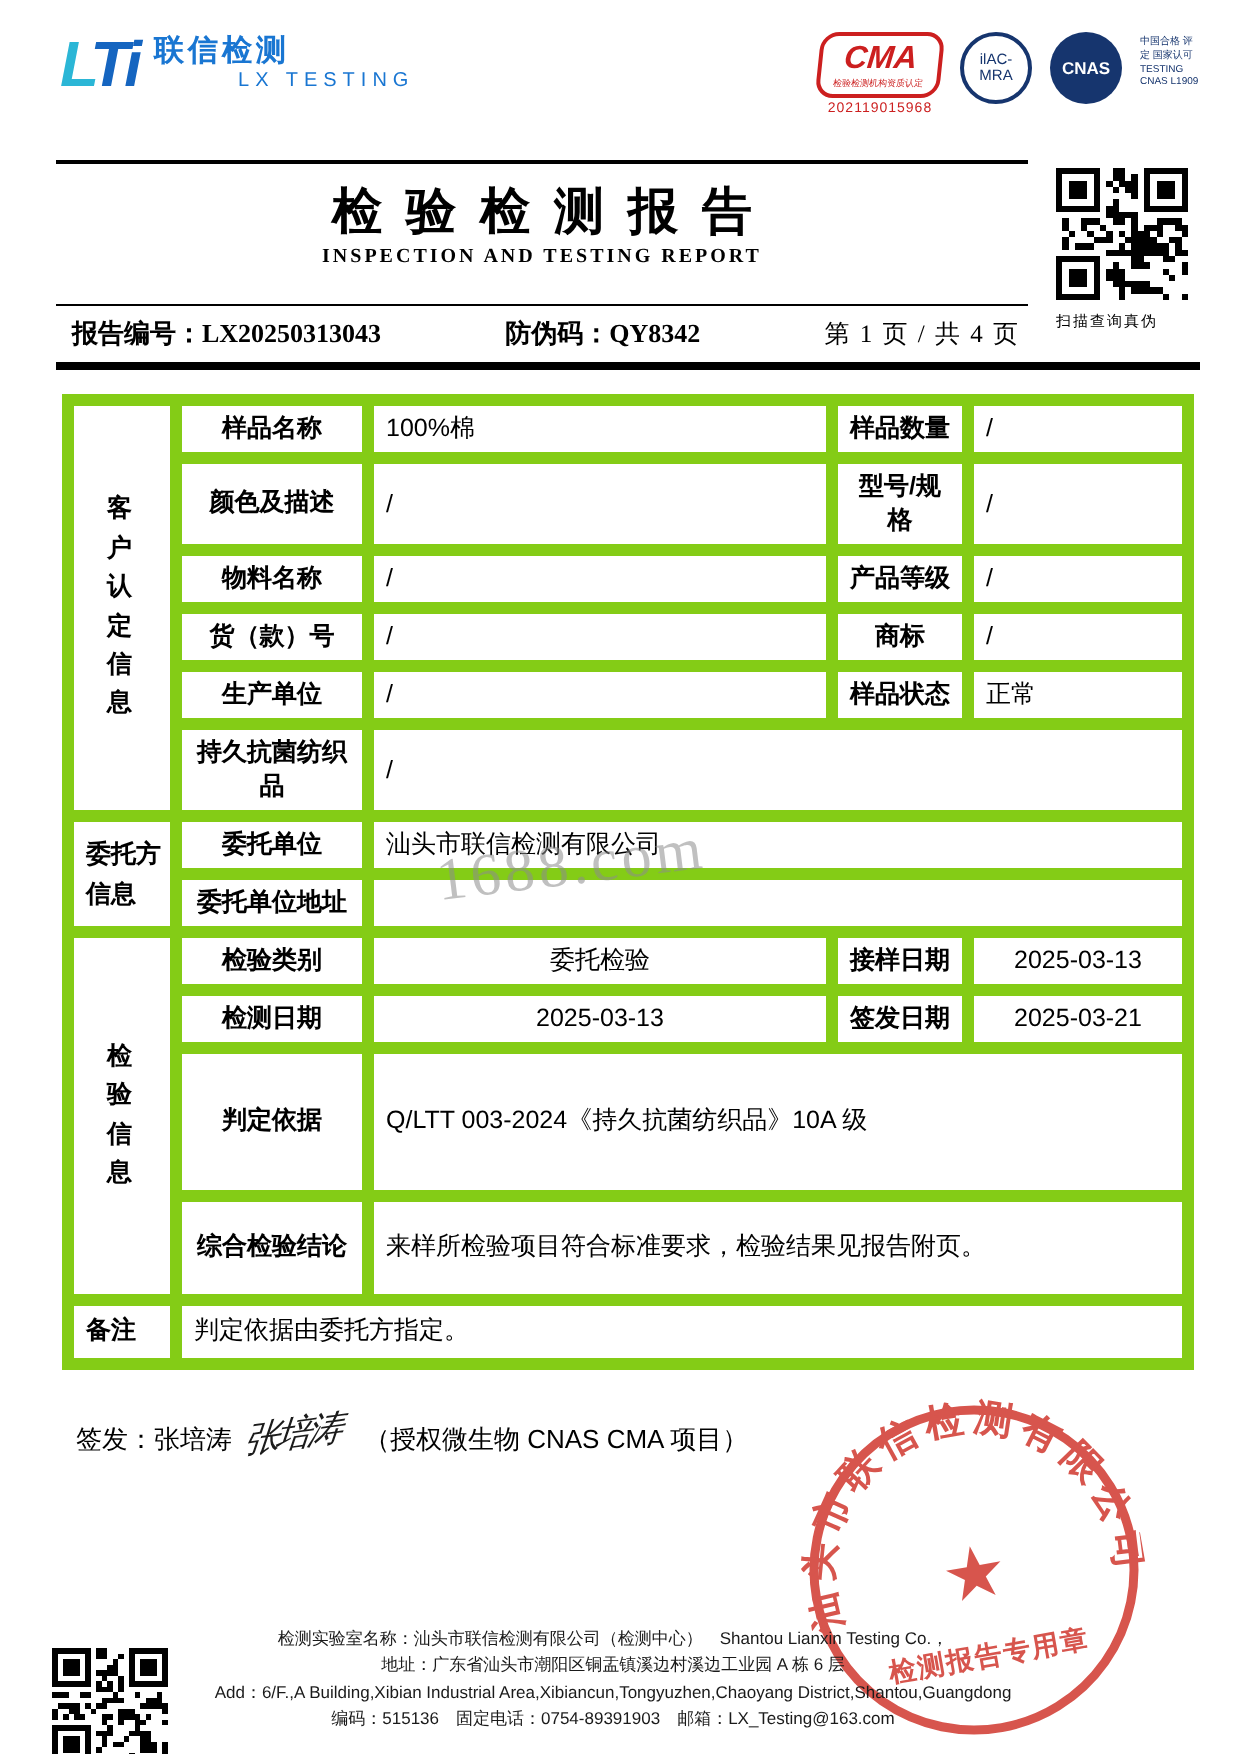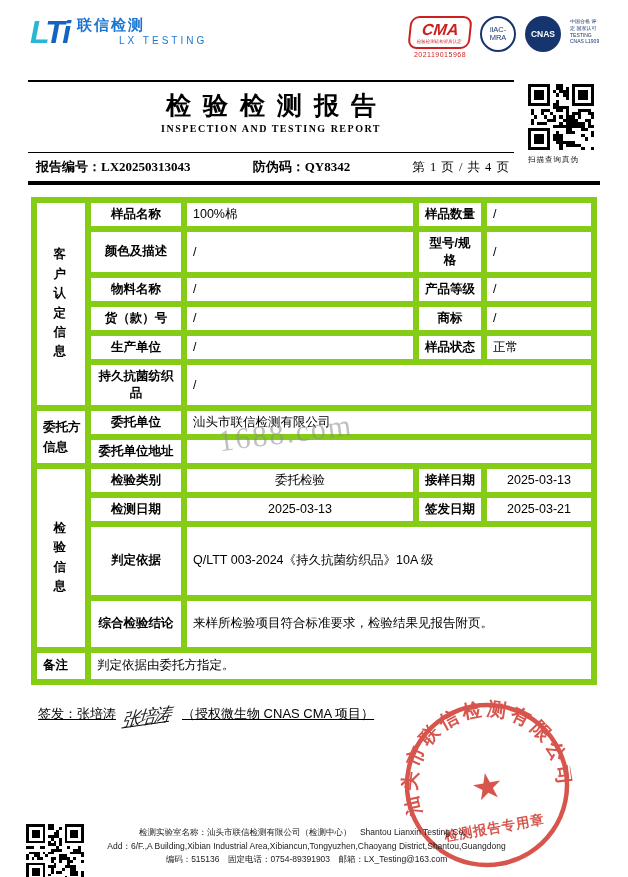--- a/index.html
+++ b/index.html
@@ -47,21 +47,21 @@
   .vert  { display:block; width:15px; margin:0 auto; line-height:1.55; word-break:break-all; }
   .wrap3 { display:block; width:44px; margin:0 auto; line-height:1.6; word-break:break-all; }
   td.lbl { font-weight:bold; text-align:center; }
   td.val { text-align:left; padding-left:8px;margin-top:40px; }
   td.val.center { text-align:center; }
   tr.h-lg td { height:74px; }
   tr.h-md td { height:52px; }
   tr.h-sm td { height:32px; }
 
   
-  .sign-line { margin:20px 0 0 38px; font-size:13px; display:flex; align-items:flex-start;text-decoration:underline; }
+  .sign-line { margin:20px 0 0 38px; font-size:13px; display:flex; align-items:flex-end; }
   .sig-script { font-family:"DejaVu Serif", serif; font-style:italic; font-size:18px; display:inline-block;
                 transform:rotate(-8deg) skewX(-14deg); margin:0 12px 0 6px; letter-spacing:-2px; color:#1b1b1b; }
 
   
   .watermark { position:absolute; left:218px; top:416px; font-family:"Liberation Serif", serif; font-size:30px;
                color:rgba(140,140,140,.55); transform:rotate(-7deg); letter-spacing:2px; pointer-events:none; }
 
   
   .stamp { position:absolute; left:402px; top:700px; width:170px; height:170px; transform:rotate(-10deg);
            opacity:.85; mix-blend-mode:multiply; pointer-events:none; }
@@ -352,20 +352,21 @@
       <text fill="#d0372e" font-size="19" font-weight="bold" letter-spacing="4">
         <textPath href="#stampArc" startOffset="50%" text-anchor="middle">汕头市联信检测有限公司</textPath>
       </text>
       <text x="85" y="99" text-anchor="middle" fill="#d0372e" font-size="36">★</text>
       <text x="85" y="133" text-anchor="middle" fill="#d0372e" font-size="13.5" font-weight="bold" letter-spacing="1">检测报告专用章</text>
     </svg>
   </div>
 
   <div class="footer">
     <div>检测实验室名称：汕头市联信检测有限公司（检测中心）　Shantou Lianxin Testing Co.，</div>
+    <div>地址：广东省汕头市潮阳区铜盂镇溪边村溪边工业园 A 栋 6 层</div>
     <div>Add：6/F.,A Building,Xibian Industrial Area,Xibiancun,Tongyuzhen,Chaoyang District,Shantou,Guangdong</div>
     <div>编码：515136　固定电话：0754-89391903　邮箱：LX_Testing@163.com</div>
   </div>
 
   <div class="bottom-qr">
     <span class="qr"><svg width="58" height="58" viewBox="0 0 21 21" shape-rendering="crispEdges">
           <rect width="21" height="21" fill="#fff"></rect>
           <rect x="8" y="0" width="1" height="1" fill="#000"></rect>
           <rect x="9" y="0" width="1" height="1" fill="#000"></rect>
           <rect x="8" y="1" width="1" height="1" fill="#000"></rect>

